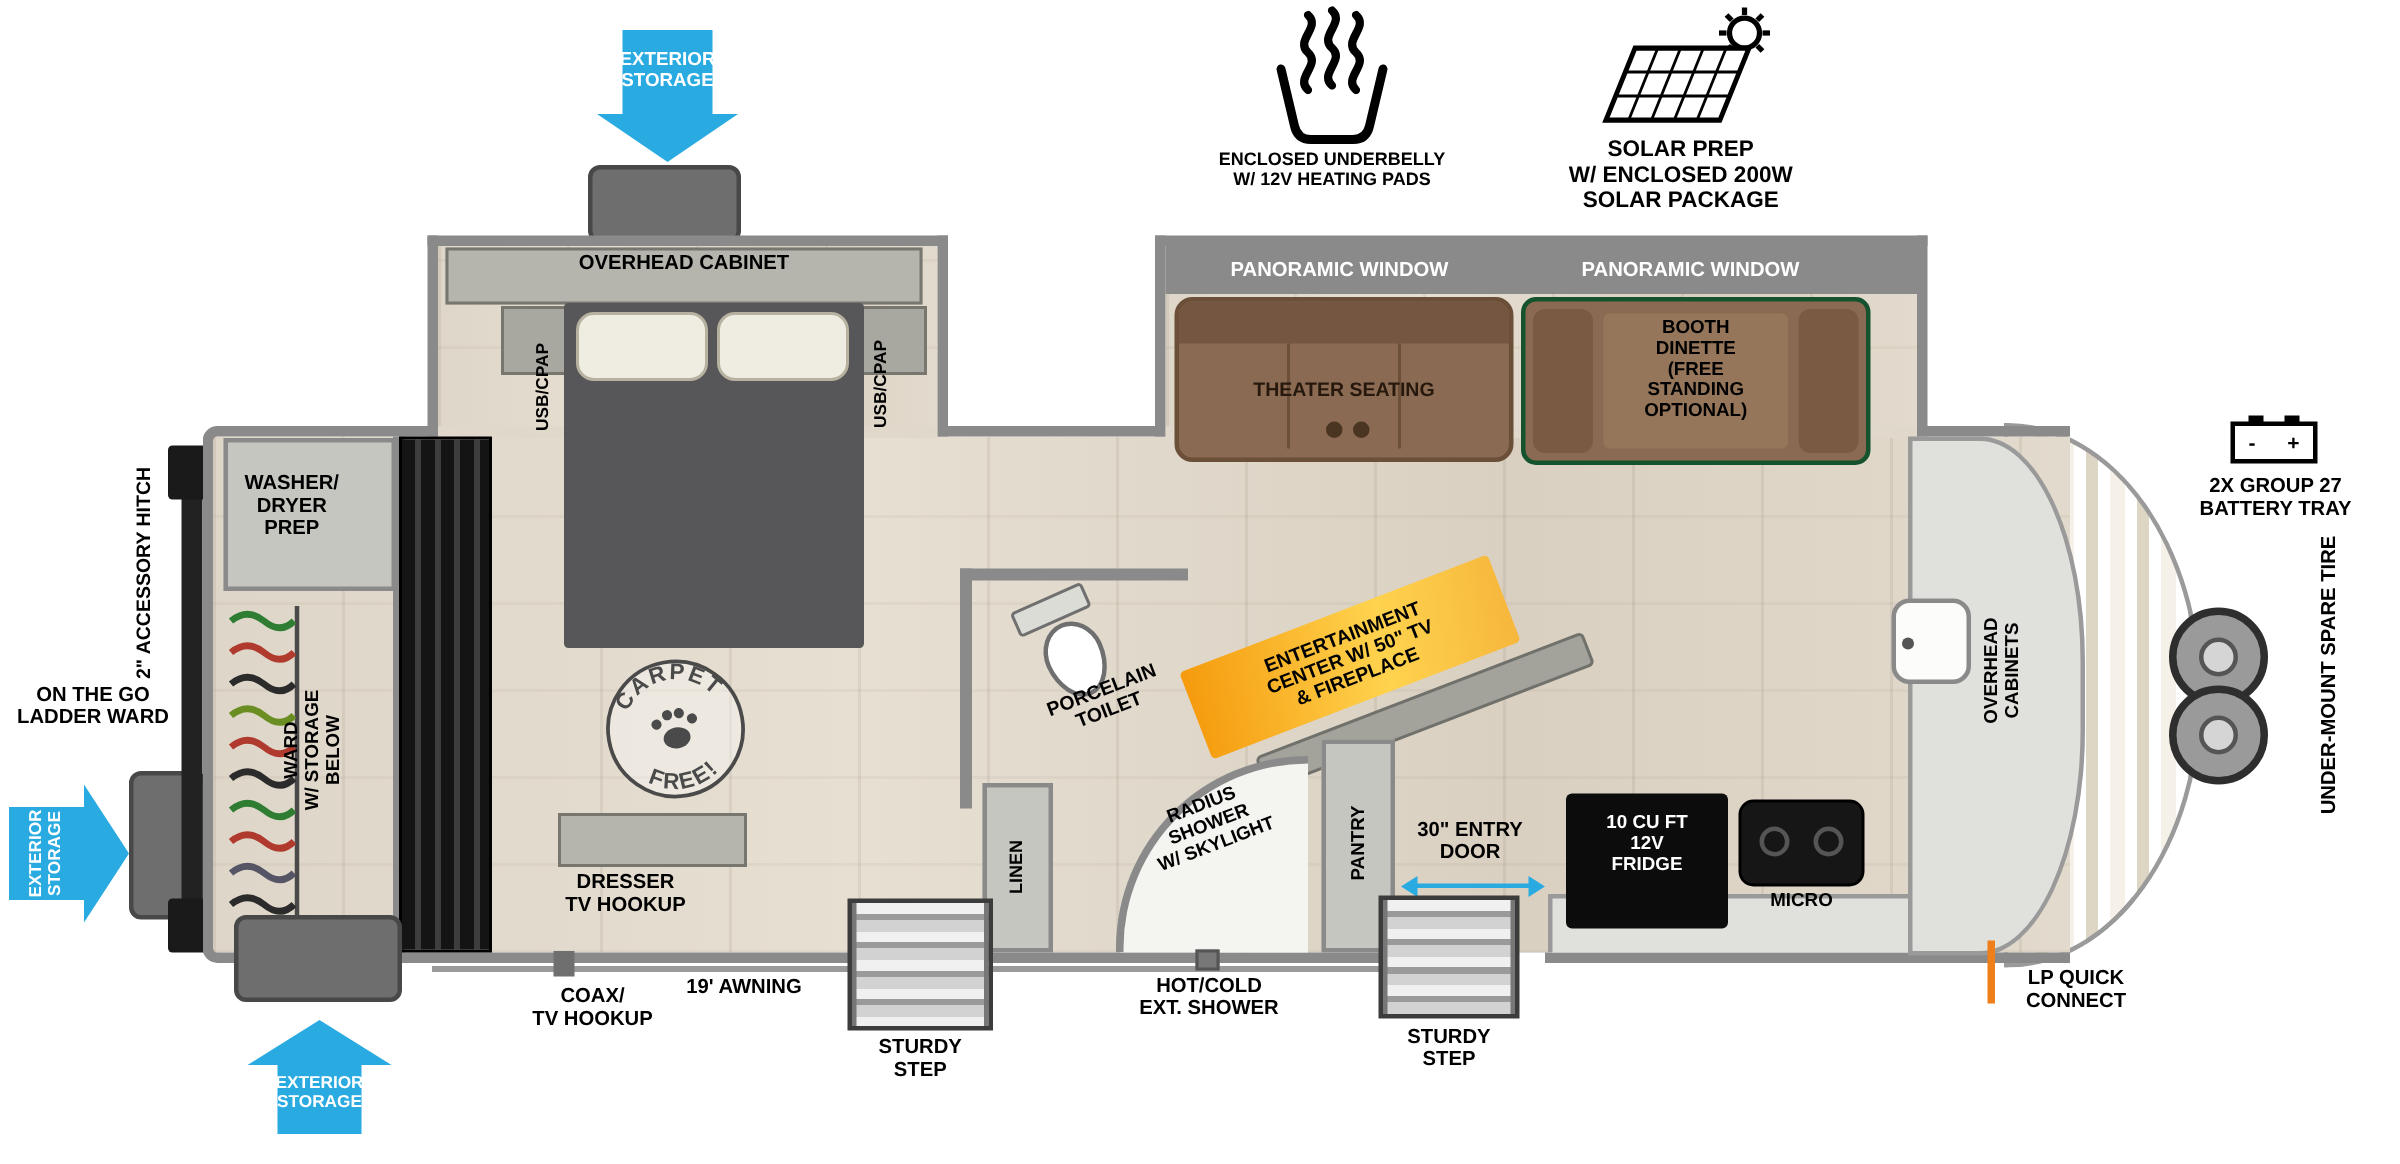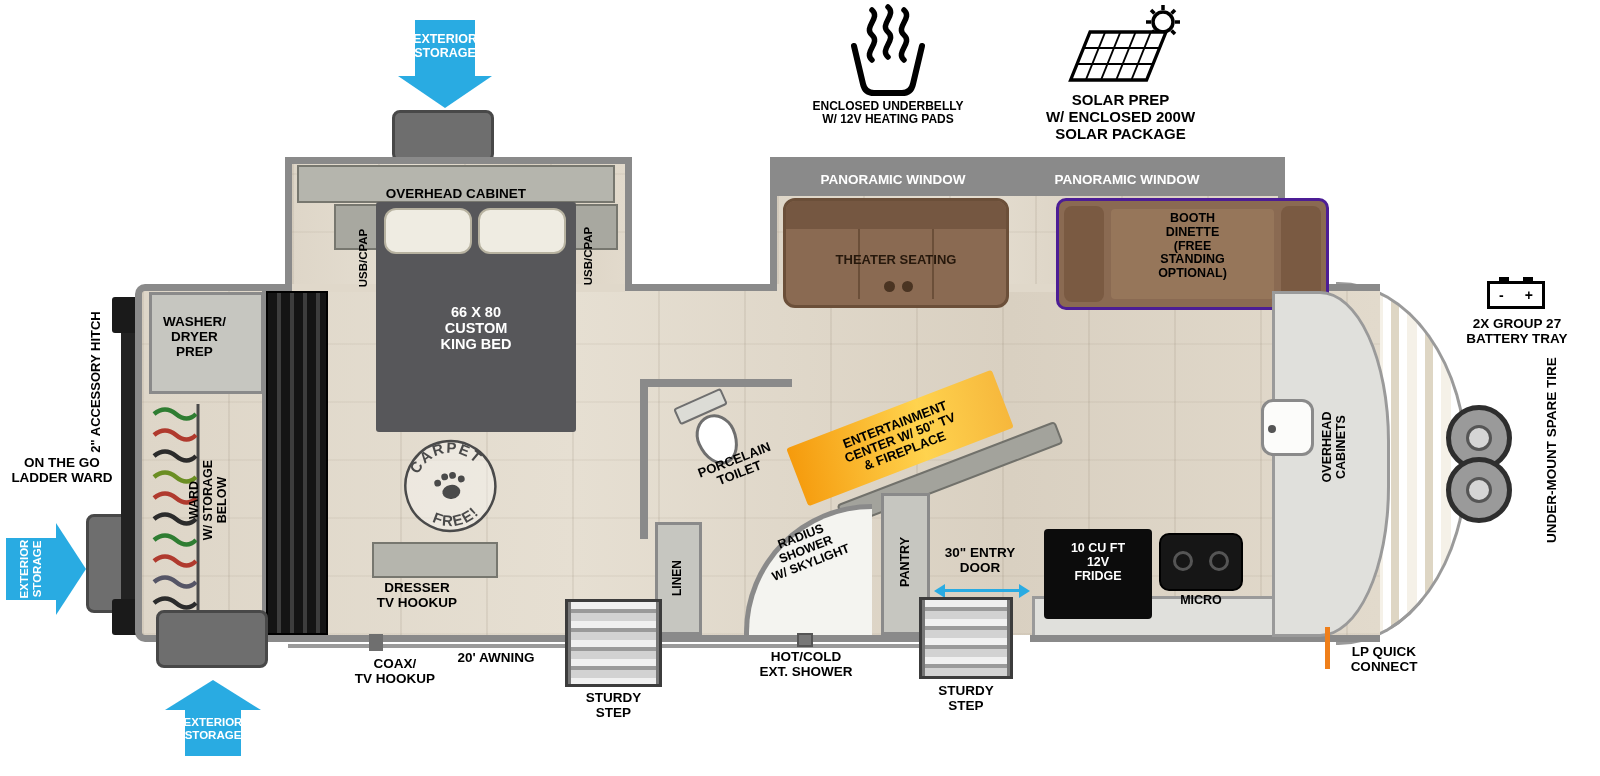--- a/index.html
+++ b/index.html
@@ -58,31 +58,28 @@
   <path d="M4 140 q 11 -9 22 0 t 20 0" fill="none" stroke="#2f7d32" stroke-width="4.5"></path>
   <path d="M4 161 q 11 -9 22 0 t 20 0" fill="none" stroke="#b03a2e" stroke-width="4.5"></path>
   <path d="M4 182 q 11 -9 22 0 t 20 0" fill="none" stroke="#555566" stroke-width="4.5"></path>
   <path d="M4 203 q 11 -9 22 0 t 20 0" fill="none" stroke="#2b2b2b" stroke-width="4.5"></path>
 </svg>
 <div class="vlbl" style="left:208px;top:500px;font-size:12.5px;z-index:4">WARD
 W/ STORAGE
 BELOW</div>
 <div style="position:absolute;left:266px;top:291px;width:62px;height:344px;z-index:3;background:repeating-linear-gradient(90deg,#141414 0 9px,#3d3d3d 9px 13px);border:2px solid #000"></div>
 
-<div class="cabinet" style="left:297px;top:165px;width:318px;height:38px;z-index:3;display:flex;align-items:flex-end;justify-content:center">
+<div class="cabinet" style="left:297px;top:165px;width:318px;height:38px;z-index:3;display:flex;align-items:flex-start;justify-content:center">
   <span class="lbl" style="position:static">OVERHEAD CABINET</span>
 </div>
 <div class="cabinet" style="left:334px;top:204px;width:44px;height:46px;z-index:3;background:#a8a8a0"></div>
 <div class="cabinet" style="left:574px;top:204px;width:44px;height:46px;z-index:3;background:#a8a8a0"></div>
 <div style="position:absolute;left:376px;top:202px;width:200px;height:230px;z-index:4;background:#57575a;border-radius:3px">
   <div style="position:absolute;left:8px;top:6px;width:88px;height:46px;background:#efece2;border:2px solid #b7b2a0;border-radius:12px"></div>
   <div style="position:absolute;left:102px;top:6px;width:88px;height:46px;background:#efece2;border:2px solid #b7b2a0;border-radius:12px"></div>
-  <div class="lbl" style="left:0;right:0;top:102px;color:#fff;font-size:14.5px">66 X 80
-CUSTOM
-KING BED</div>
 </div>
 <div class="vlbl" style="left:363px;top:258px;font-size:11.5px;z-index:5">USB/CPAP</div>
 <div class="vlbl" style="left:588px;top:256px;font-size:11.5px;z-index:5">USB/CPAP</div>
 
 <div style="position:absolute;left:396px;top:430px;width:108px;height:108px;transform:rotate(-10deg);z-index:4">
   <svg width="108" height="108" viewBox="0 0 108 108">
     <circle cx="54" cy="56" r="45" fill="rgba(255,255,255,0.35)" stroke="#4a4a4a" stroke-width="2.5"></circle>
     <defs>
       <path id="arcTop" d="M 19 58 A 35 35 0 0 1 89 58"></path>
       <path id="arcBot" d="M 14 56 A 40 40 0 0 0 94 56"></path>
@@ -108,21 +105,21 @@
 
 <div style="position:absolute;left:783px;top:198px;width:226px;height:110px;z-index:3;background:#8a6a52;border:3px solid #6b4f39;border-radius:12px">
   <div style="position:absolute;left:0;top:0;right:0;height:28px;background:#755741;border-radius:9px 9px 0 0"></div>
   <div style="position:absolute;left:72px;top:28px;bottom:6px;width:2px;background:#6b4f39"></div>
   <div style="position:absolute;left:146px;top:28px;bottom:6px;width:2px;background:#6b4f39"></div>
   <div style="position:absolute;left:98px;top:80px;width:11px;height:11px;border-radius:50%;background:#4a3422"></div>
   <div style="position:absolute;left:116px;top:80px;width:11px;height:11px;border-radius:50%;background:#4a3422"></div>
   <div class="lbl" style="left:0;right:0;top:52px;color:#26180c;font-size:13px">THEATER SEATING</div>
 </div>
 
-<div style="position:absolute;left:1056px;top:198px;width:273px;height:112px;z-index:3;background:#8a6a52;border:3px solid #4c1d95;border-radius:10px">
+<div style="position:absolute;left:1014px;top:198px;width:233px;height:112px;z-index:3;background:#8a6a52;border:3px solid #14532d;border-radius:10px">
   <div style="position:absolute;left:5px;top:5px;bottom:5px;width:40px;background:#7a5a42;border-radius:8px"></div>
   <div style="position:absolute;right:5px;top:5px;bottom:5px;width:40px;background:#7a5a42;border-radius:8px"></div>
   <div style="position:absolute;left:52px;right:52px;top:8px;bottom:8px;background:#96765a;border-radius:4px"></div>
   <div class="lbl" style="left:0;right:0;top:11px;font-size:12.5px;line-height:1.1">BOOTH
 DINETTE
 (FREE
 STANDING
 OPTIONAL)</div>
 </div>
 
@@ -171,21 +168,21 @@
   <div style="position:absolute;left:48px;top:16px;width:20px;height:20px;border-radius:50%;border:3px solid #555"></div>
 </div>
 <div class="lbl" style="left:1160px;top:593px;width:82px;font-size:12.5px;z-index:5">MICRO</div>
 <div style="position:absolute;left:1261px;top:399px;width:53px;height:57px;z-index:5;background:#fcfcfa;border:3px solid #8a8a8a;border-radius:12px">
   <div style="position:absolute;left:4px;top:23px;width:8px;height:8px;border-radius:50%;background:#555"></div>
 </div>
 <div class="vlbl" style="left:1334px;top:447px;font-size:12.5px;z-index:5">OVERHEAD
 CABINETS</div>
 
 <div style="position:absolute;left:288px;top:644px;width:650px;height:4px;background:#9a9a9a;z-index:2"></div>
-<div class="lbl" style="left:438px;top:650px;width:116px;z-index:4">20' AWNING</div>
+<div class="lbl" style="left:438px;top:650px;width:116px;z-index:4">19' AWNING</div>
 <div style="position:absolute;left:369px;top:634px;width:14px;height:17px;background:#6f6f6f;z-index:4"></div>
 <div class="lbl" style="left:343px;top:656px;width:104px;z-index:4">COAX/
 TV HOOKUP</div>
 <div style="position:absolute;left:797px;top:633px;width:16px;height:14px;background:#777;border:2px solid #555;z-index:4"></div>
 <div class="lbl" style="left:746px;top:649px;width:120px;z-index:4">HOT/COLD
 EXT. SHOWER</div>
 <div class="steps" style="left:565px;top:599px;width:97px;height:88px"></div>
 <div class="lbl" style="left:565px;top:690px;width:97px;z-index:4">STURDY
 STEP</div>
 <div class="steps" style="left:919px;top:597px;width:94px;height:82px"></div>

